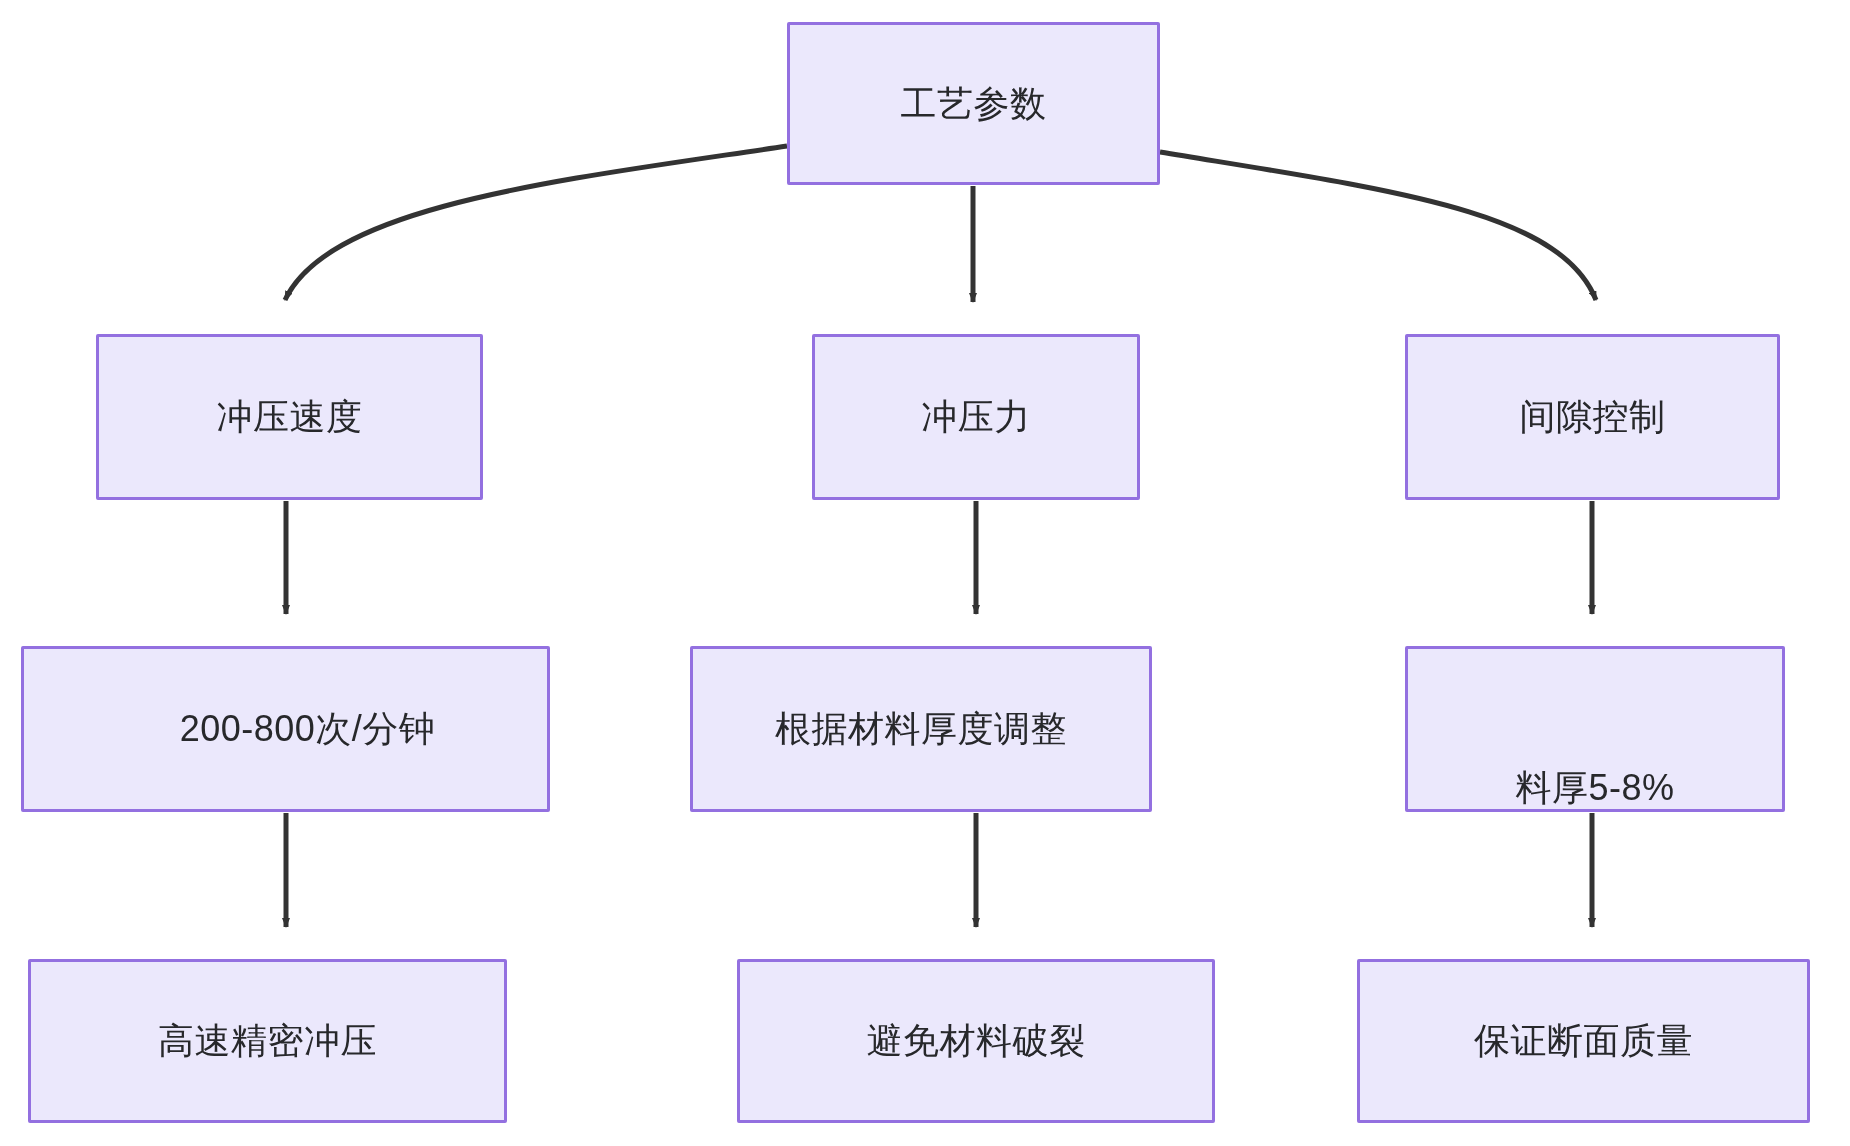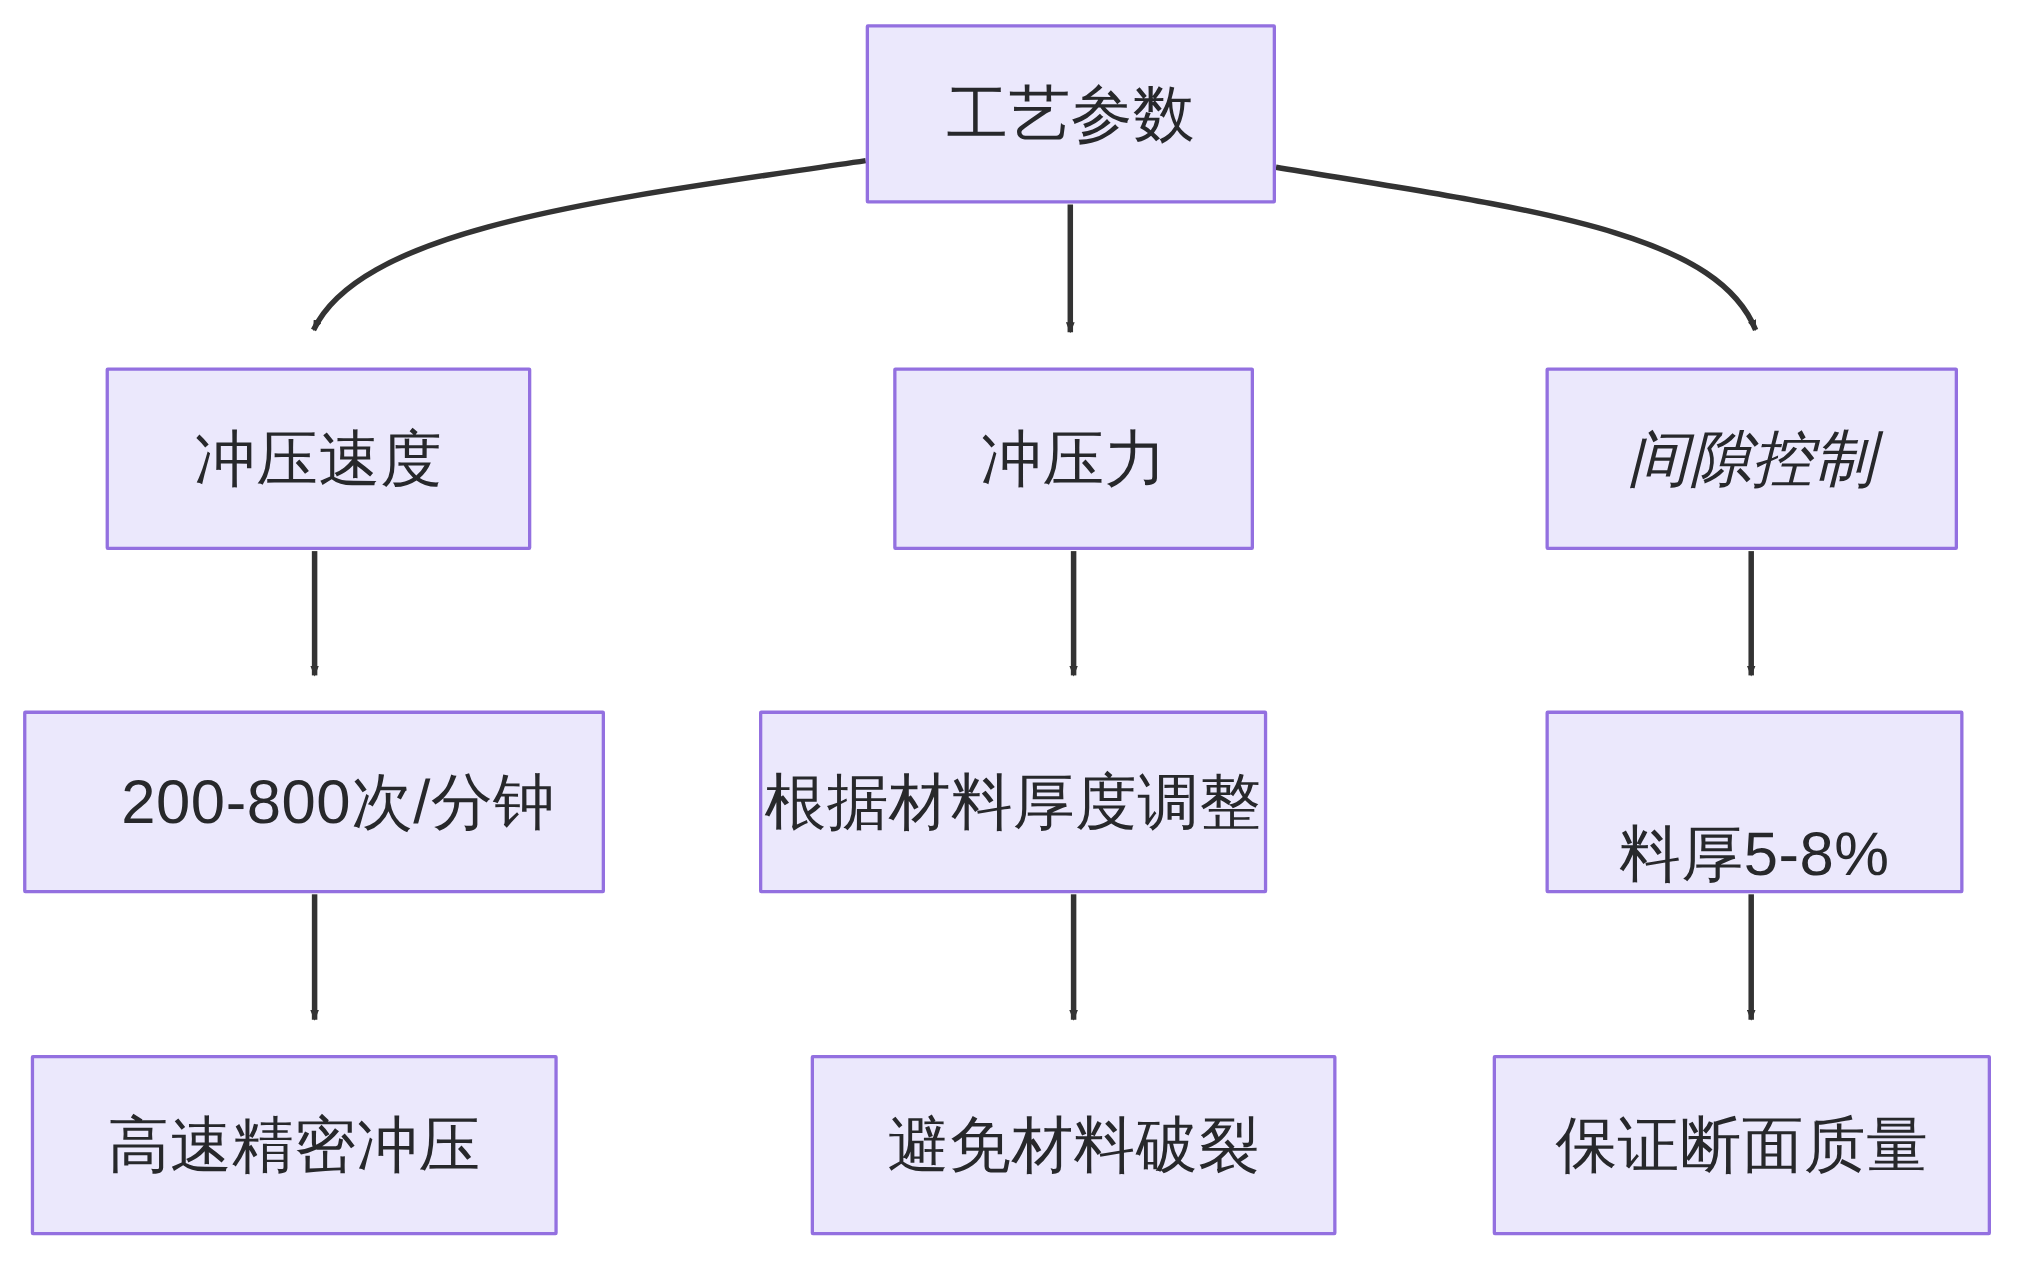--- a/index.html
+++ b/index.html
@@ -29,21 +29,21 @@
   .node {
     position: absolute;
     box-sizing: border-box;
     background: #ebe8fc;
     border: 3px solid #9370e0;
     border-radius: 2px;
     display: flex;
     align-items: center;
     justify-content: center;
     color: #27282b;
-    font-size: 56px;
+    font-size: 36px;
     line-height: 1.2;
     letter-spacing: 0.5px;
     white-space: nowrap;
     text-align: center;
   }
   .node-label {
     display: block;
   }
 </style>
 </head>
@@ -82,21 +82,21 @@
   </div>
 
   <div class="node" id="node-speed" style="left: 96px; top: 334px; width: 387px; height: 166px;">
     <span class="node-label">冲压速度</span>
   </div>
 
   <div class="node" id="node-force" style="left: 812px; top: 334px; width: 328px; height: 166px; text-align: right;">
     <span class="node-label">冲压力</span>
   </div>
 
-  <div class="node" id="node-clearance" style="left: 1405px; top: 334px; width: 375px; height: 166px; font-style: italic;">
+  <div class="node" id="node-clearance" style="left: 1405px; top: 334px; width: 375px; height: 166px;">
     <span class="node-label">间隙控制</span>
   </div>
 
   <div class="node" id="node-speedval" style="left: 21px; top: 646px; width: 529px; height: 166px; padding-left: 44px;">
     <span class="node-label">200-800次/分钟</span>
   </div>
 
   <div class="node" id="node-forceval" style="left: 690px; top: 646px; width: 462px; height: 166px;">
     <span class="node-label">根据材料厚度调整</span>
   </div>

